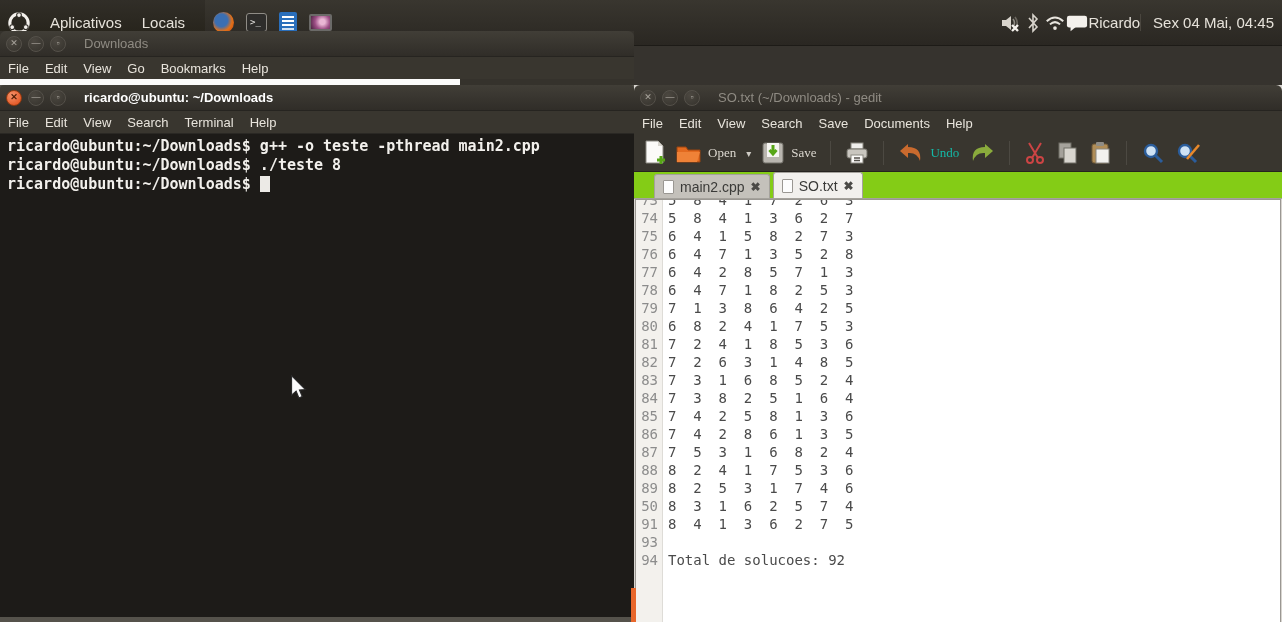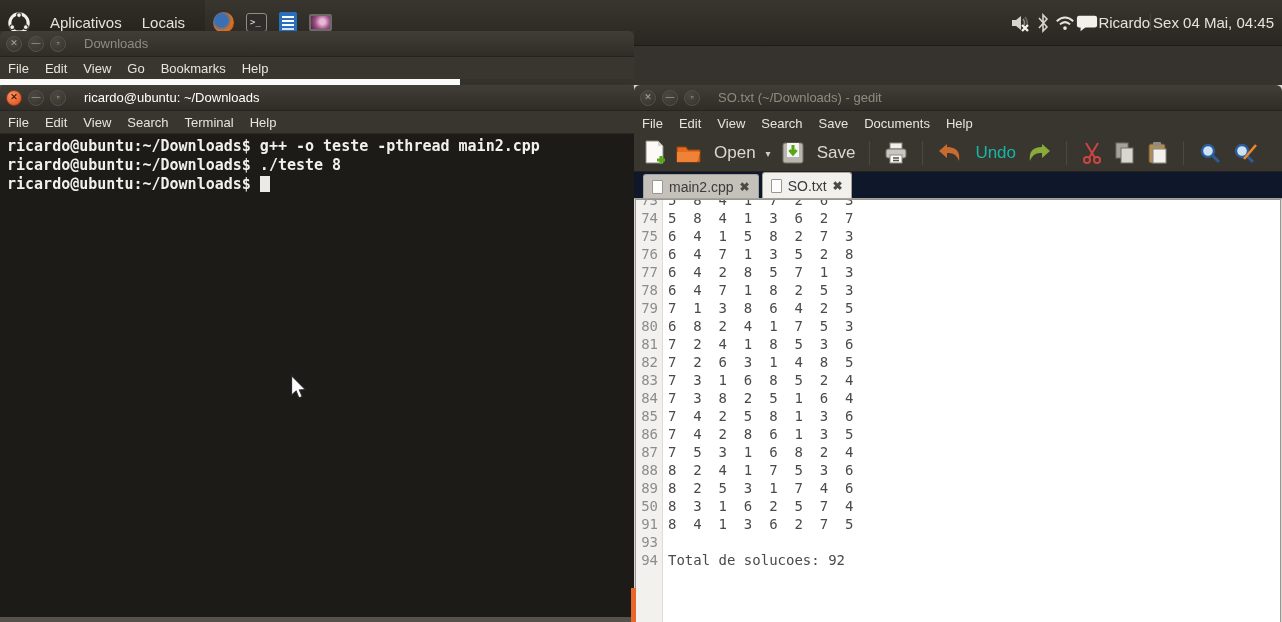--- a/index.html
+++ b/index.html
@@ -20,33 +20,33 @@
   .term-icon { width:21px; height:19px; background:#2e2d2b; border:1px solid #8f8c86; border-radius:3px;
     color:#e8e6e2; font-family:"DejaVu Sans Mono",monospace; font-size:9px; line-height:16px; text-align:left; padding-left:3px; }
   .writer-icon { width:18px; height:21px; background:#2a6fbc; border-radius:2px; position:relative; }
   .writer-icon:before { content:""; position:absolute; left:3px; top:4px; width:12px; height:2px; background:#fff;
     box-shadow:0 4px 0 #fff, 0 8px 0 #fff, 0 12px 0 #cfe0f2; }
   .media-icon { width:23px; height:17px; background:#3a3a3a; border:2px solid #6b6a68; border-radius:2px;
     background:radial-gradient(circle at 60% 45%, #e9b6d4 0 20%, #9d4f86 55%, #4a2340 100%); }
   .panel-right { margin-left:auto; display:flex; align-items:center; padding-right:8px; }
   .indicator { width:22px; height:22px; display:flex; align-items:center; justify-content:center; }
   .user-name { font-size:15px; color:#e6e2da; }
-  .clock { font-size:15px; color:#e6e2da; border-left:1px solid #4a463f; padding-left:2px; }
+  .clock { font-size:15px; color:#e6e2da; border-left:1px solid #4a463f; padding-left:12px; }
 
   
   .titlebar { position:absolute; left:0; top:0; right:0; height:26px;
     background:linear-gradient(#413e37,#302d28); border-bottom:1px solid #262420;
     display:flex; align-items:center; border-radius:4px 4px 0 0; }
   .win-btn { width:16px; height:16px; border-radius:50%; margin-left:6px;
     display:flex; align-items:center; justify-content:center;
     font-size:9px; line-height:1; }
   .btn-dark { background:radial-gradient(circle at 35% 30%, #4c4841, #35322c); border:1px solid #55514a; color:#a8a49c; }
   .btn-close-active { background:radial-gradient(circle at 35% 30%, #f6936a, #dd4814); border:1px solid #933a10; color:#4f1d05; font-weight:bold; }
   .win-title { margin-left:18px; color:#8f8b83; }
-  .win-title.active { color:#ffffff; font-weight:normal; }
+  .win-title.active { color:#ffffff; font-weight:bold; }
   .menubar { position:absolute; left:0; right:0; display:flex; align-items:center;
     background:#39362f; color:#e8e4dc; }
   .menu-item { padding:0 8px; }
 
   
   .downloads-win { position:absolute; left:0; top:31px; width:634px; height:54px; background:#35322c; }
   .downloads-win .titlebar { border-radius:6px 6px 0 0; }
   .downloads-win .menubar { top:26px; height:22px; }
   .downloads-toolbar-strip { position:absolute; left:0; top:48px; width:460px; height:6px; background:#fbfbfa; }
 
@@ -60,28 +60,28 @@
     padding:3px 0 0 7px; white-space:pre; }
   .t-line { height:19px; line-height:19px; }
   .cursor { display:inline-block; width:10px; height:16px; background:#eceae6; vertical-align:-3px; }
 
   
   .gedit-win { position:absolute; left:634px; top:85px; width:648px; height:537px; background:#d8d5d0; }
   .gedit-win .titlebar { border-radius:6px 6px 0 0; }
   .gedit-win .menubar { top:26px; height:24px; }
   .gedit-toolbar { position:absolute; left:0; top:50px; right:0; height:37px; background:#39362f;
     border-bottom:1px solid #26231f; display:flex; align-items:center; gap:10px; padding:0 10px; color:#dcd8d0; }
-  .tb-label { font-size:17px; margin-left:8px; }
+  .tb-label { font-size:13px; margin-left:2px;font-family:Liberation Serif, serif; }
   .tb-label.disabled { color:#14b8a6; }
   .tb-sep { width:1px; height:24px; background:#4c4942; margin:0 4px; }
   .tb-dd { color:#cfccc5; font-size:10px; }
   .tb-btn { display:flex; align-items:center; gap:4px; }
 
-  .tabbar { position:absolute; left:0; top:87px; right:0; height:27px; background:#0f172a;
-    border-bottom:1px solid #a5a29c; display:flex; align-items:flex-end; padding-left:9px; }
+  .tabbar { position:absolute; left:0; top:87px; right:0; height:27px; background:#84cc16;
+    border-bottom:1px solid #a5a29c; display:flex; align-items:flex-end; padding-left:20px; }
   .tab { height:24px; display:flex; align-items:center; gap:6px; padding:0 8px;
     border:1px solid #a5a29c; border-bottom:none; border-radius:3px 3px 0 0;
     background:#c4c1bb; color:#3a3a38; font-size:14px; margin-right:3px; }
   .tab.active { background:#f2f0ed; height:26px; }
   .tab-doc { width:11px; height:14px; background:#fdfdfd; border:1px solid #9a9792; border-radius:1px; }
   .tab-close { font-size:12px; color:#4b4a47; font-weight:bold; }
 
   .editor { position:absolute; left:1px; top:114px; width:646px; height:477px; background:#ffffff;
     border:1px solid #9a9792; overflow:hidden;
     font-family:"DejaVu Sans Mono",monospace; font-size:14px; }

